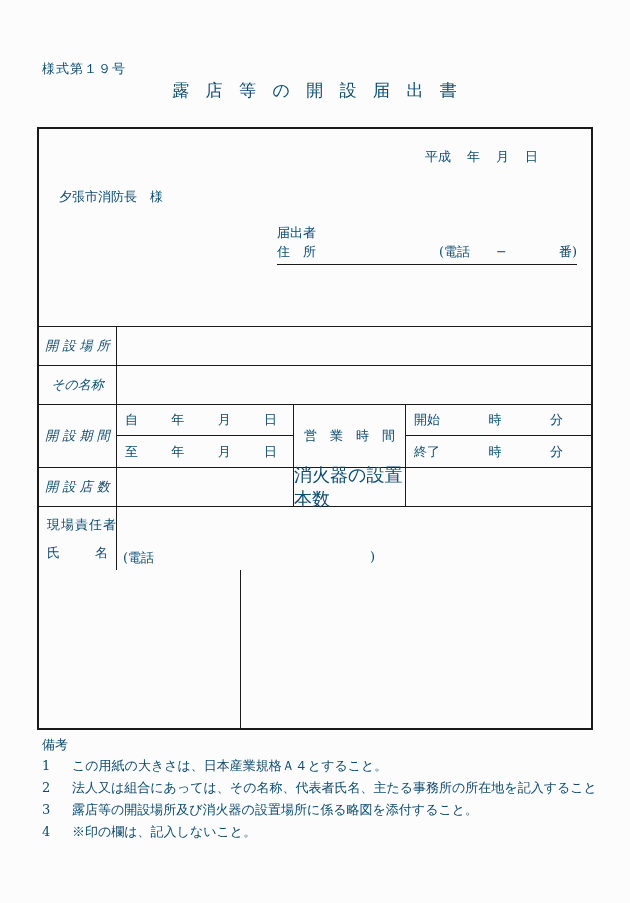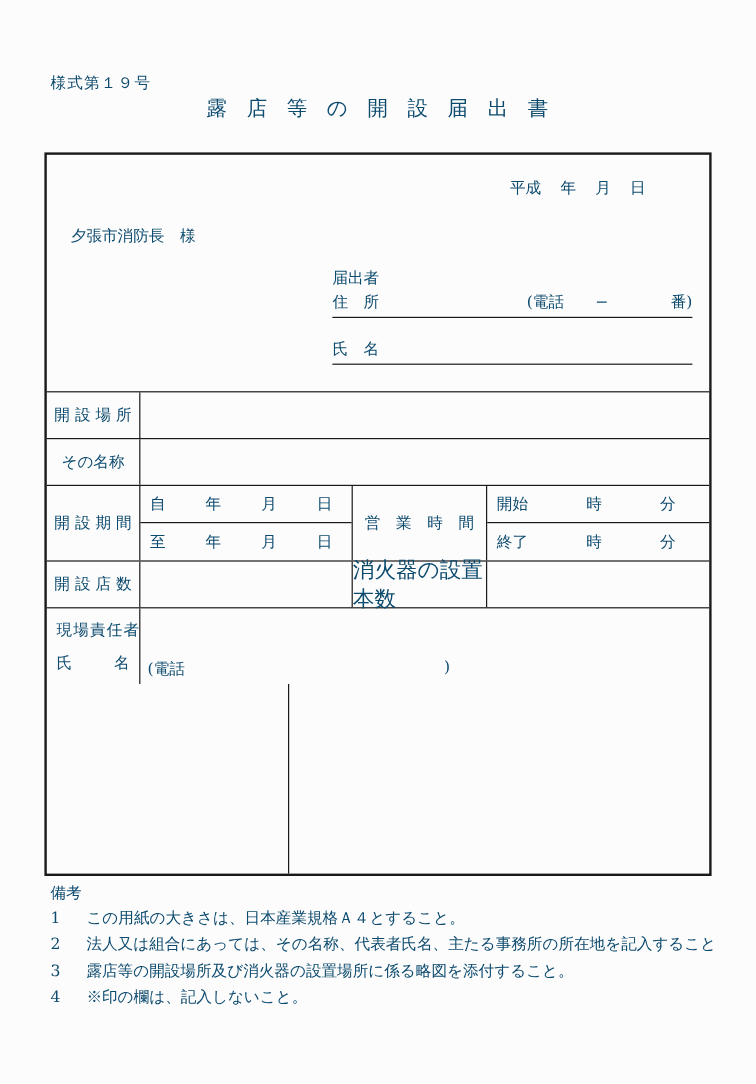--- a/index.html
+++ b/index.html
@@ -26,21 +26,21 @@
     width:556px;height:603px;
     border:2px solid #1a1a1a;
     box-sizing:border-box;
     display:flex;flex-direction:column;
     font-size:13px;
     background:#fcfcfc;
   }
   .row{display:flex;border-bottom:1px solid #1a1a1a;box-sizing:border-box;flex:0 0 auto;}
   .lcell{
     width:78px;flex:0 0 78px;border-right:1px solid #1a1a1a;box-sizing:border-box;
-    display:flex;align-items:center;justify-content:center;white-space:pre;
+    display:flex;align-items:center;justify-content:center;white-space:pre;font-style:italic;
   }
   .vcell{flex:1 1 auto;}
   
   .hdr{position:relative;height:198px;border-bottom:1px solid #1a1a1a;box-sizing:border-box;}
   .date-line{
     position:absolute;top:19px;right:53px;
     display:flex;gap:16px;font-size:13px;
   }
   .addressee{position:absolute;left:20px;top:59px;font-size:13px;white-space:pre;}
   .notifier{position:absolute;left:238px;top:94px;width:300px;box-sizing:border-box;}
@@ -122,23 +122,20 @@
         <span>月</span>
         <span>日</span>
       </div>
       <div class="addressee">夕張市消防長　様</div>
       <div class="notifier">
         <div class="notifier-label">届出者</div>
         <div class="u-line">
           <span class="pre">住　所</span>
           <span class="pre">(電話　　−　　　　番)</span>
         </div>
-        <div class="u-line name-line">
-          <span class="pre">氏　名</span>
-        </div>
       </div>
     </div>
 
     <div class="row" style="height:39px">
       <div class="lcell">開 設 場 所</div>
       <div class="vcell"></div>
     </div>
 
     <div class="row" style="height:39px">
       <div class="lcell">その名称</div>

